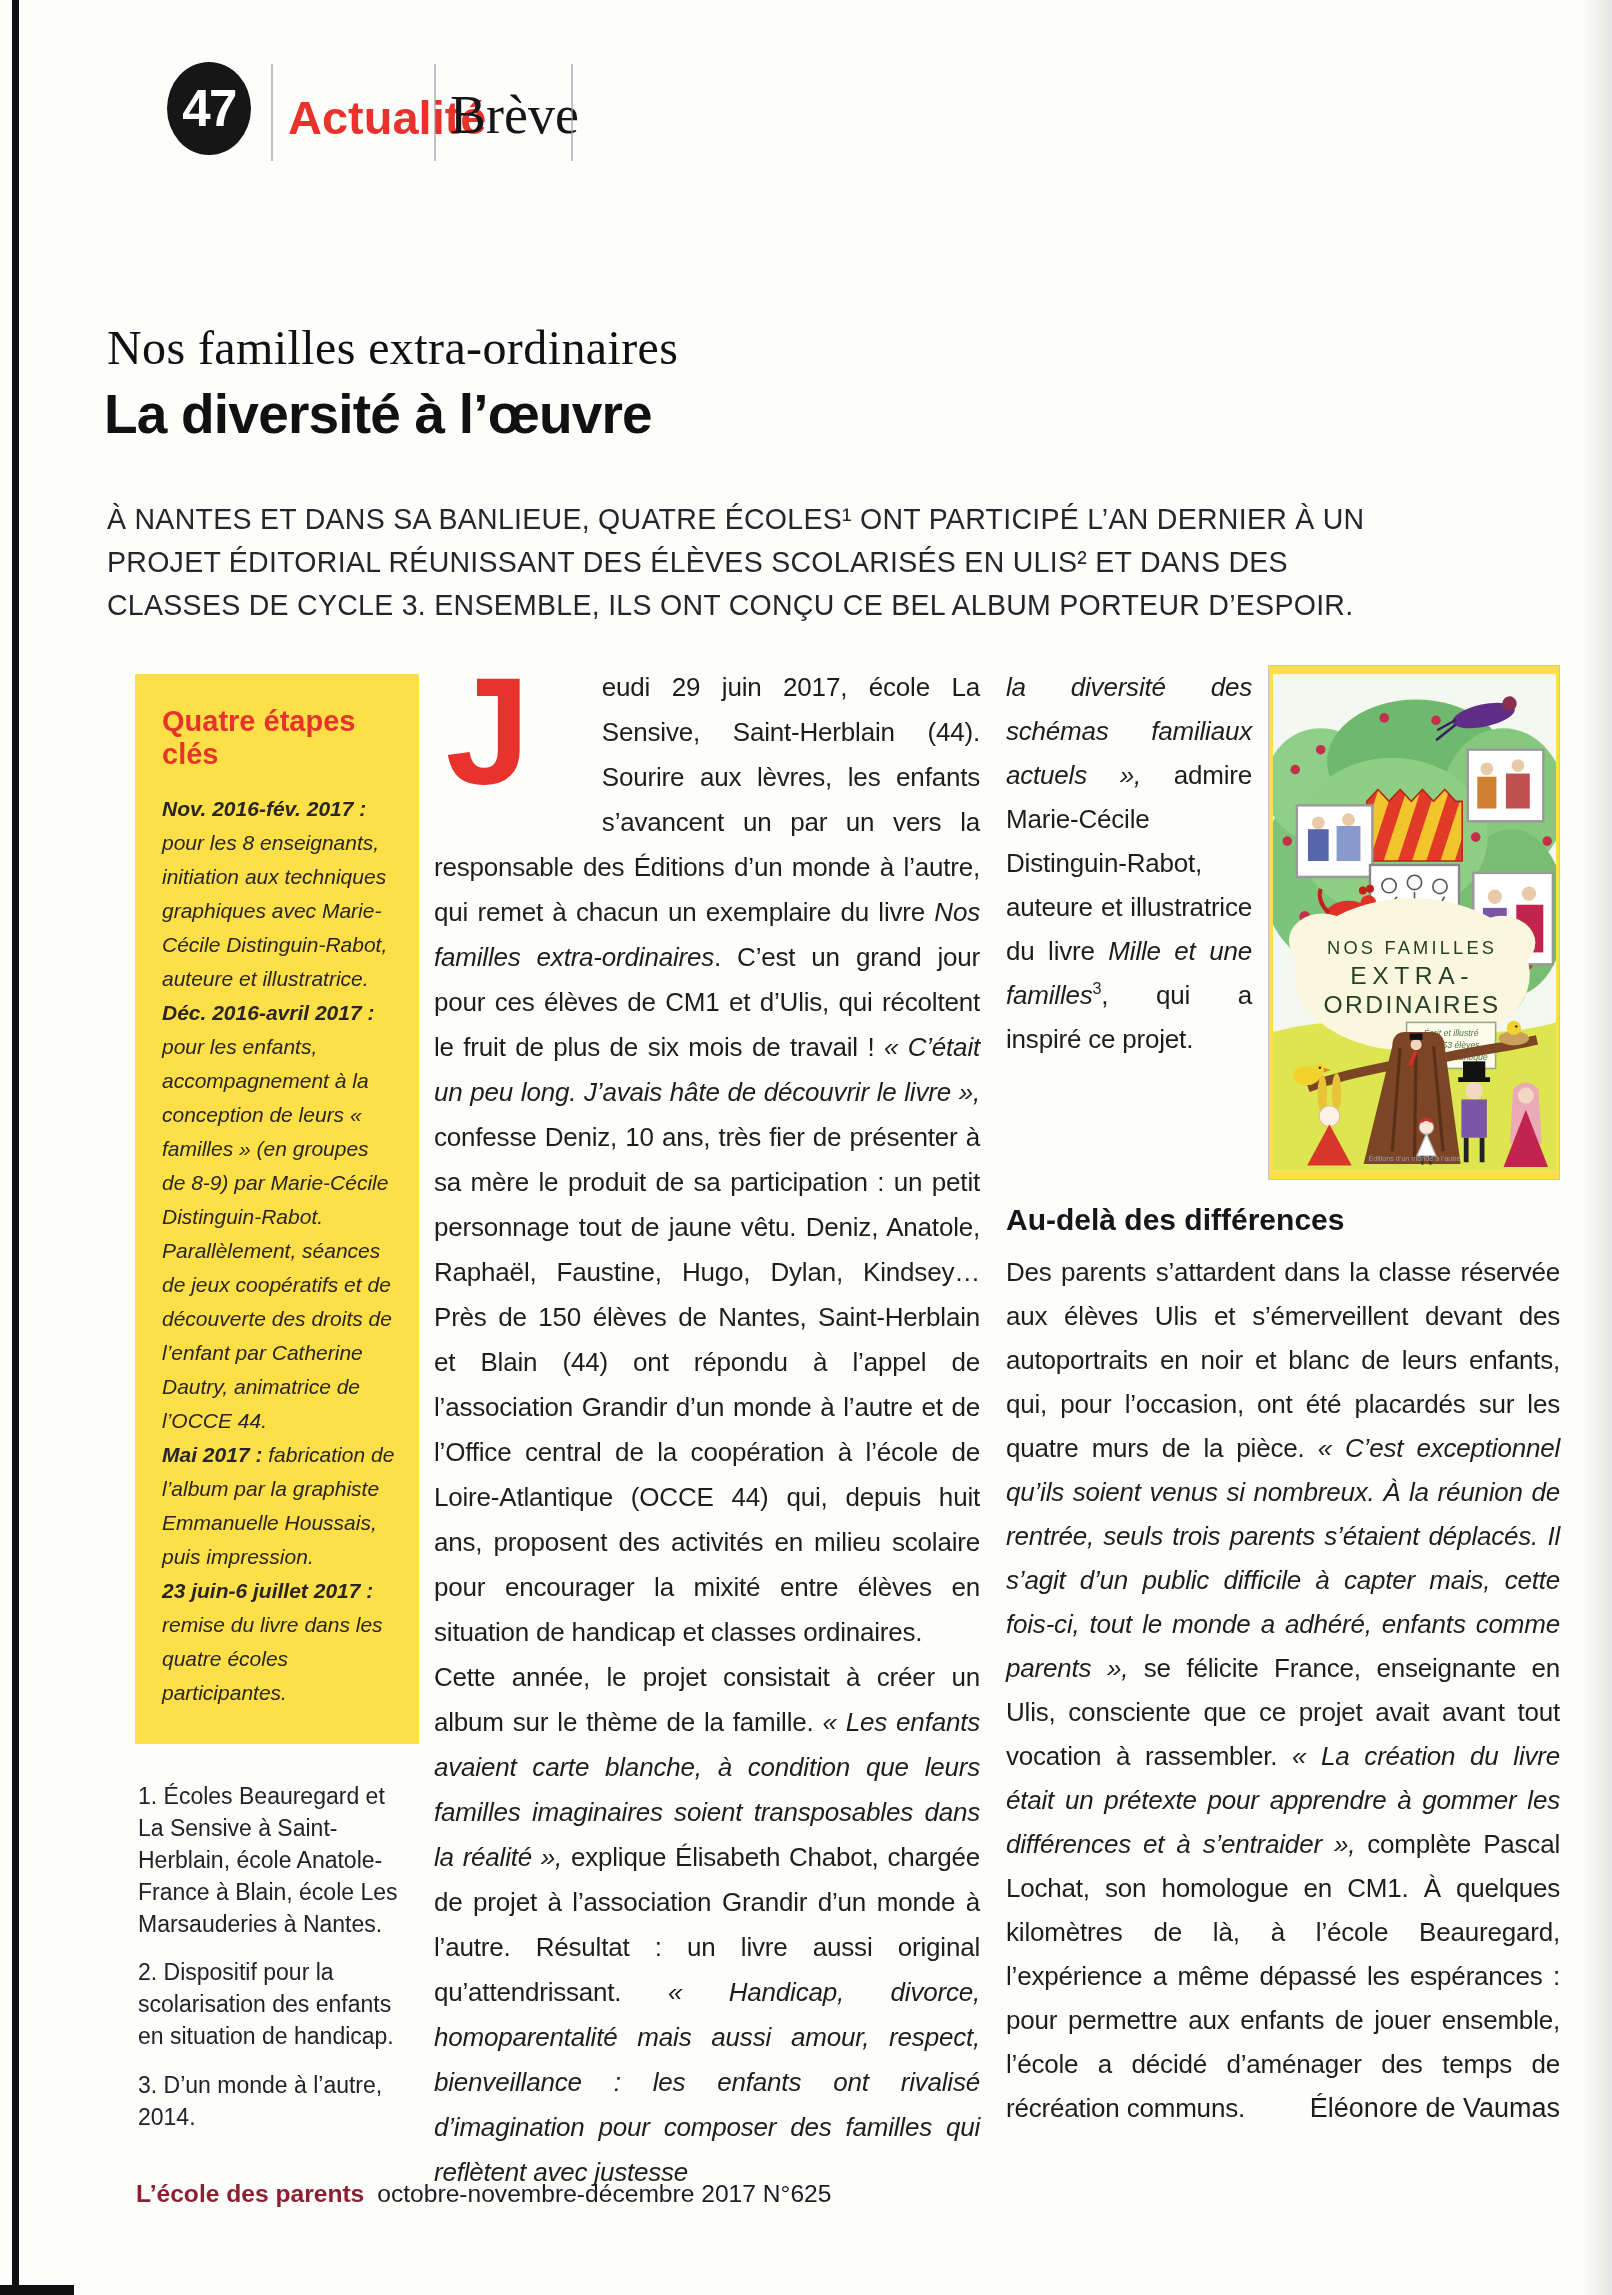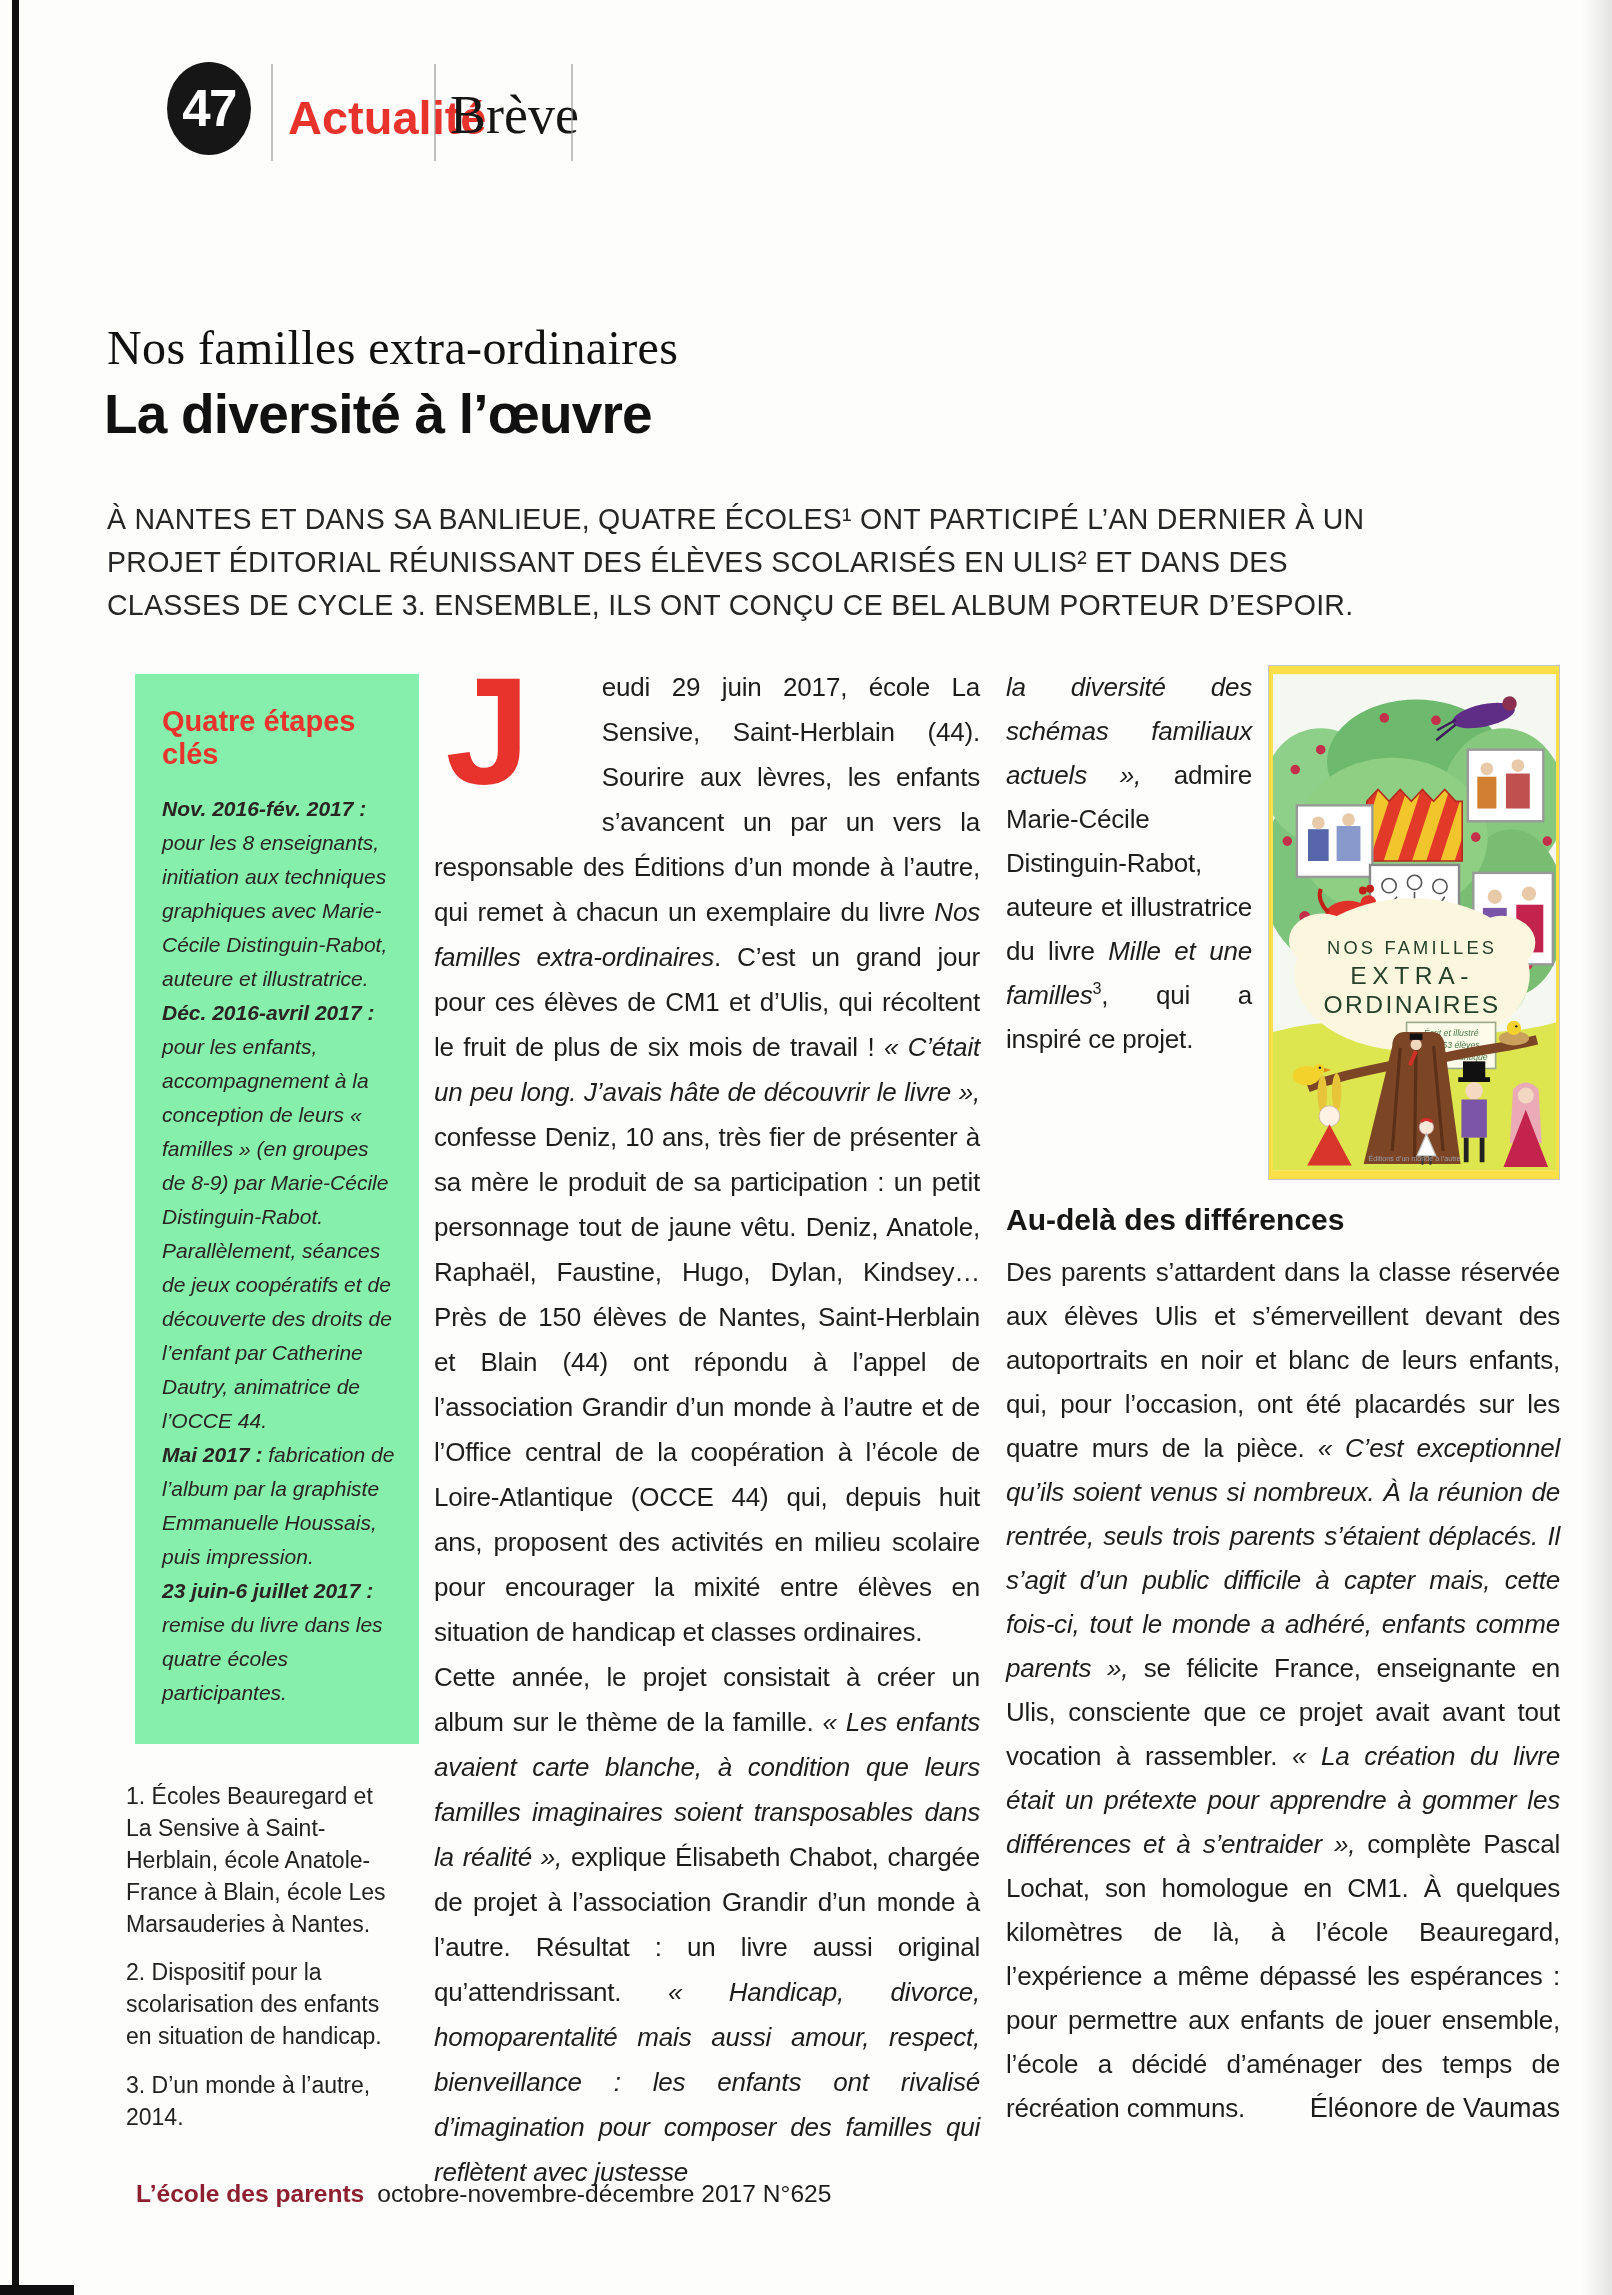--- a/index.html
+++ b/index.html
@@ -24,28 +24,28 @@
 
   
   .kicker{position:absolute;left:107px;top:320px;font-family:"Liberation Serif",serif;
           font-size:48px;color:#111;letter-spacing:0.4px;}
   .main-title{position:absolute;left:104px;top:382px;font-size:55px;font-weight:800;
               letter-spacing:-0.8px;color:#111;}
   .standfirst{position:absolute;left:107px;top:497px;width:1344px;font-size:30px;line-height:43px;
               color:#262626;letter-spacing:0.3px;transform:scaleX(.95);transform-origin:left top;}
 
   
-  .sidebar{position:absolute;left:135px;top:674px;width:284px;background:#86efac;
+  .sidebar{position:absolute;left:135px;top:674px;width:284px;background:#fde047;
            padding:31px 24.6px 34px 27px;box-sizing:border-box;}
   .sidebar h3{margin:0 0 21px 0;font-size:29px;color:#e8332c;font-weight:800;}
   .sidebar p{margin:0;font-size:21px;line-height:34px;font-style:italic;color:#2a2423;}
   .sidebar b{font-weight:700;}
 
   
-  .footnotes{position:absolute;left:126px;top:1780px;width:272px;font-size:23px;line-height:32px;color:#222;}
+  .footnotes{position:absolute;left:138px;top:1780px;width:272px;font-size:23px;line-height:32px;color:#222;}
   .footnotes p{margin:0 0 16.4px 0;}
 
   
   .col-mid{position:absolute;left:434px;top:665px;width:546px;font-size:26px;line-height:45px;
            text-align:justify;letter-spacing:-0.2px;color:#1d1d1b;}
   .col-mid p{margin:0;}
   .dropcap{float:left;font-size:152px;line-height:123px;height:131px;padding:4.9px 72px 0 11.5px;
            color:#e8332c;font-weight:700;}
   .seg-i{font-style:italic;}
   .seg-sup{vertical-align:super;font-size:.62em;line-height:0;}

